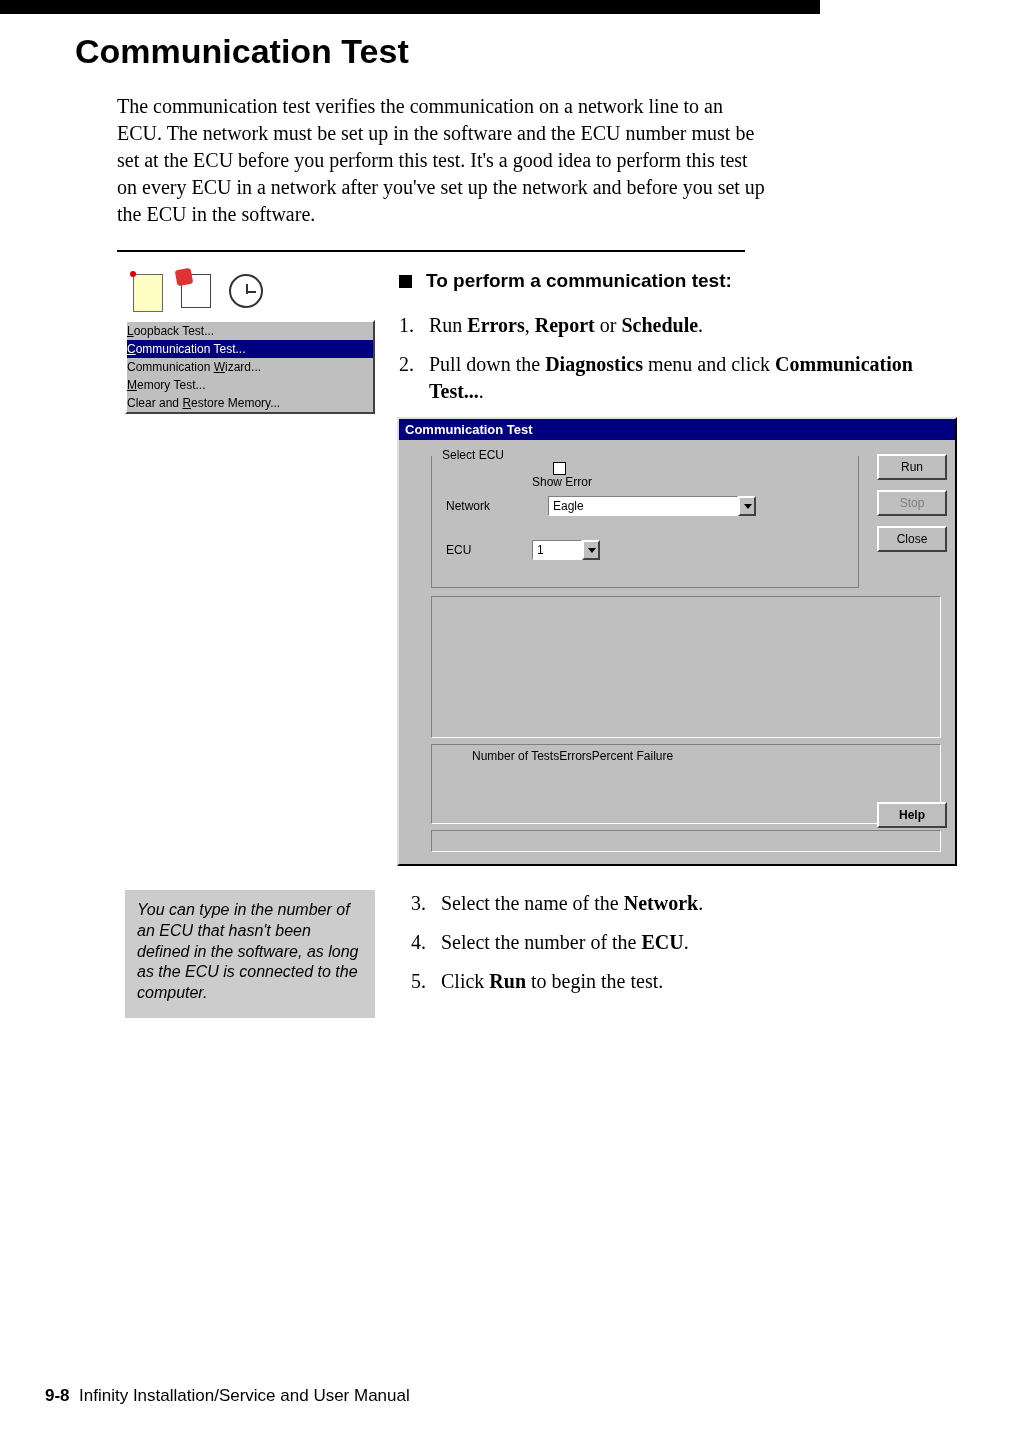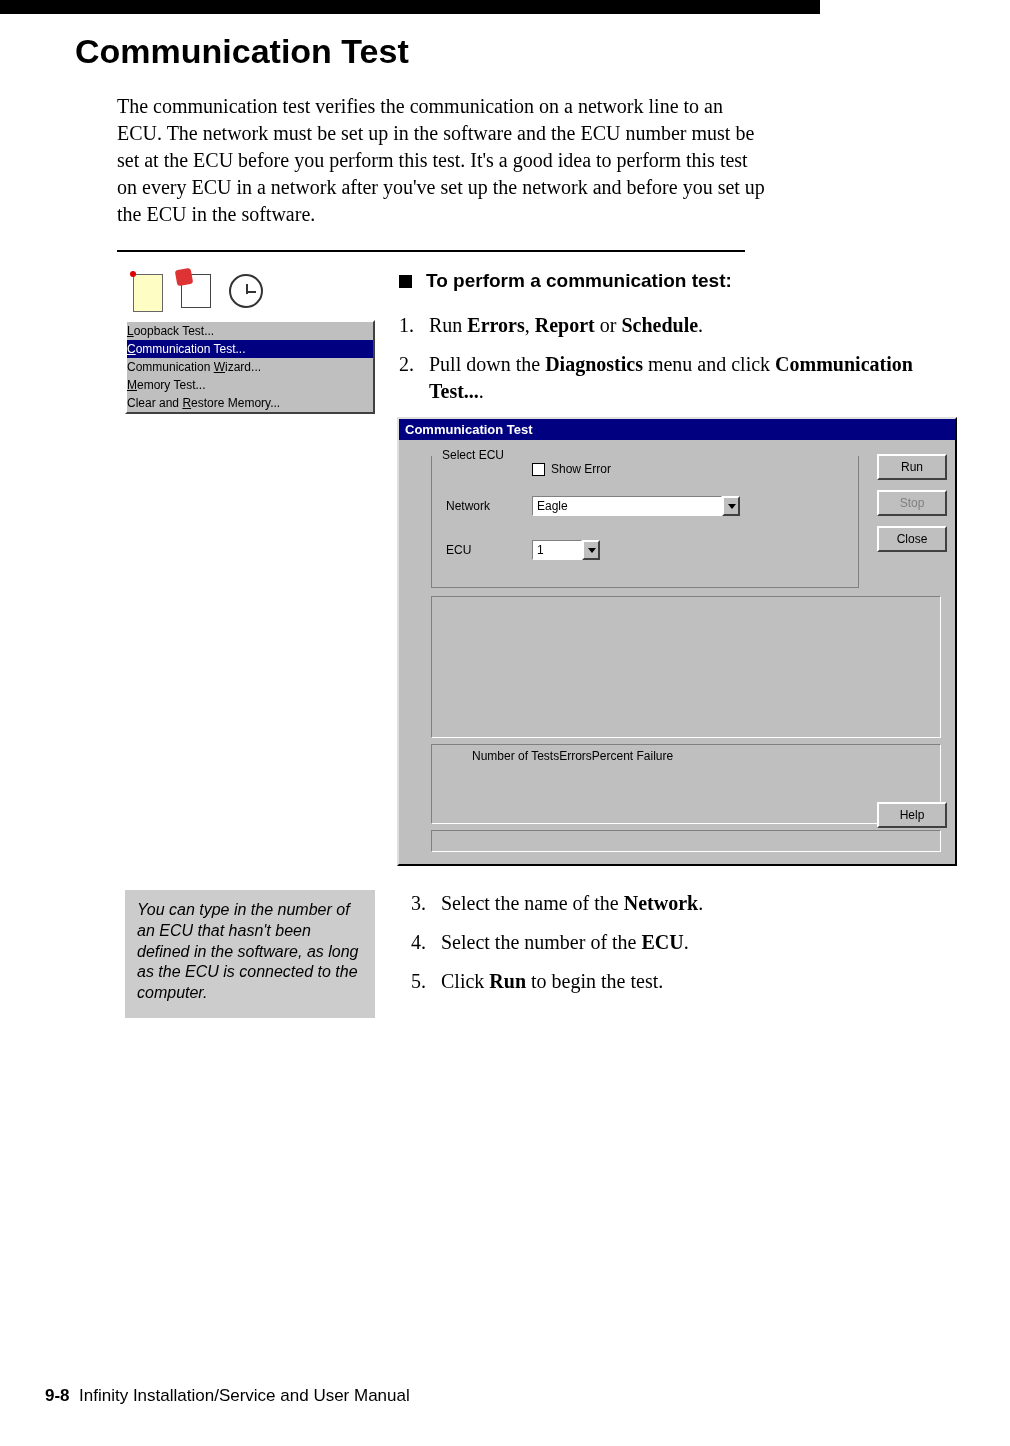--- a/index.html
+++ b/index.html
@@ -109,28 +109,28 @@
         <span class="num">2.</span>
         <span class="body"><span>Pull down the </span><span class="b">Diagnostics</span><span> menu and click </span><span class="b">Communication Test...</span><span>.</span></span>
       </div>
 
       <div class="dialog">
         <div class="titlebar">Communication Test</div>
         <div class="dlg-body">
           <div class="ecu-group">
             <span class="grp-label">Select ECU</span>
 
-            <div class="grp-row" style="top:6px; left:100px;">
+            <div class="grp-row" style="top:6px; left:100px;flex-direction:column;">
               <span class="cbx"></span>
               <span>Show Error</span>
             </div>
 
             <div class="grp-row" style="top:40px;">
               <span class="grp-lbl">Network</span>
-              <span class="combo" style="margin-left:16px;justify-content:space-between;">
+              <span class="combo" style="margin-left:32px;justify-content:space-between;">
                 <input style="width: 190px;" value="Eagle">
                 <span class="drop"></span>
               </span>
             </div>
 
             <div class="grp-row" style="top:84px;">
               <span class="grp-lbl">ECU</span>
               <span class="combo" style="margin-left:16px;">
                 <input style="width: 50px;" value="1">
                 <span class="drop"></span>
@@ -145,21 +145,21 @@
           <div class="empty-box"></div>
 
           <div class="results-box">
             <div class="results-row">
               <span>Number of Tests</span>
               <span>Errors</span>
               <span>Percent Failure</span>
             </div>
           </div>
 
-          <div class="btn" style="bottom:36px; top:auto;">Help</div>
+          <div class="btn" style="bottom:36px; top:auto;font-weight:bold;">Help</div>
 
           <div class="statusbar"></div>
         </div>
       </div>
     </div>
   </div>
 
   <div class="two-col-b">
     <div class="tip">You can type in the number of an ECU that hasn't been defined in the software, as long as the ECU is connected to the computer.</div>
     <div class="steps-b">

